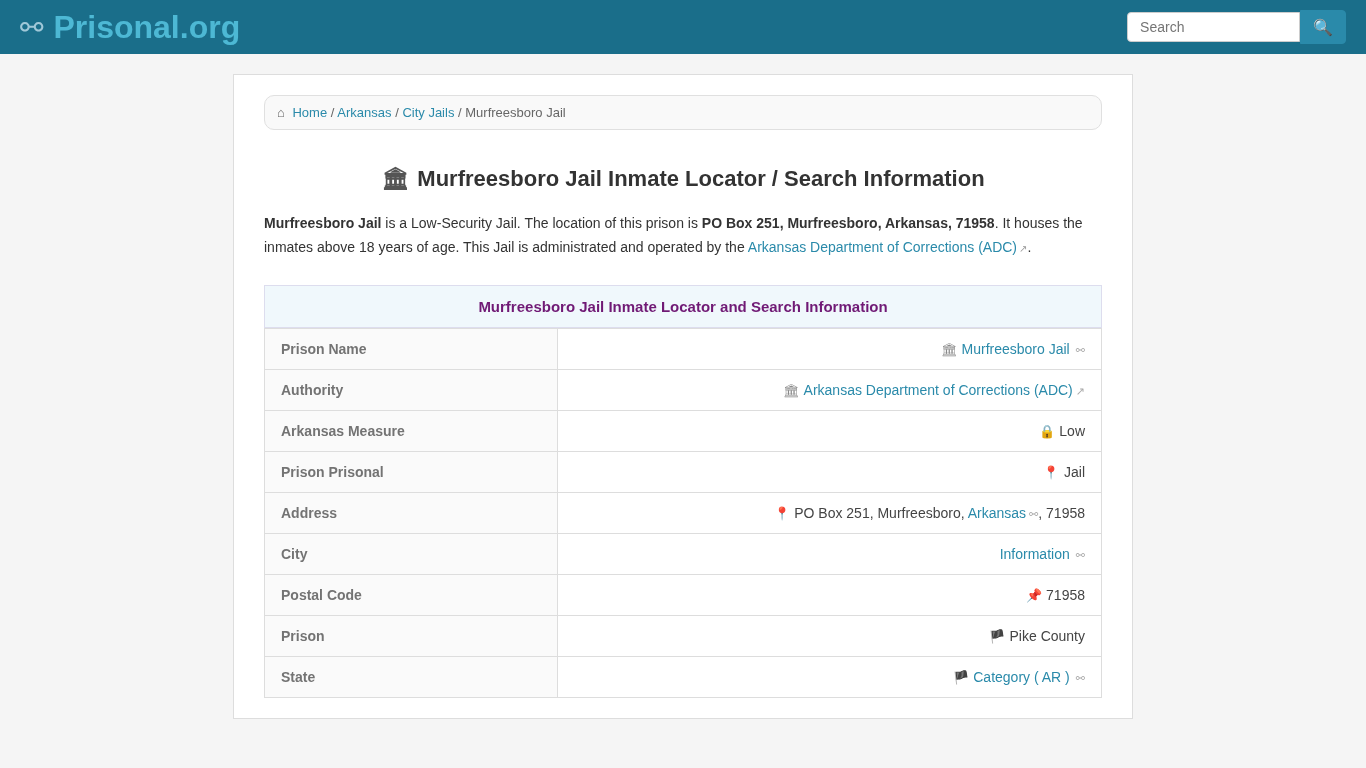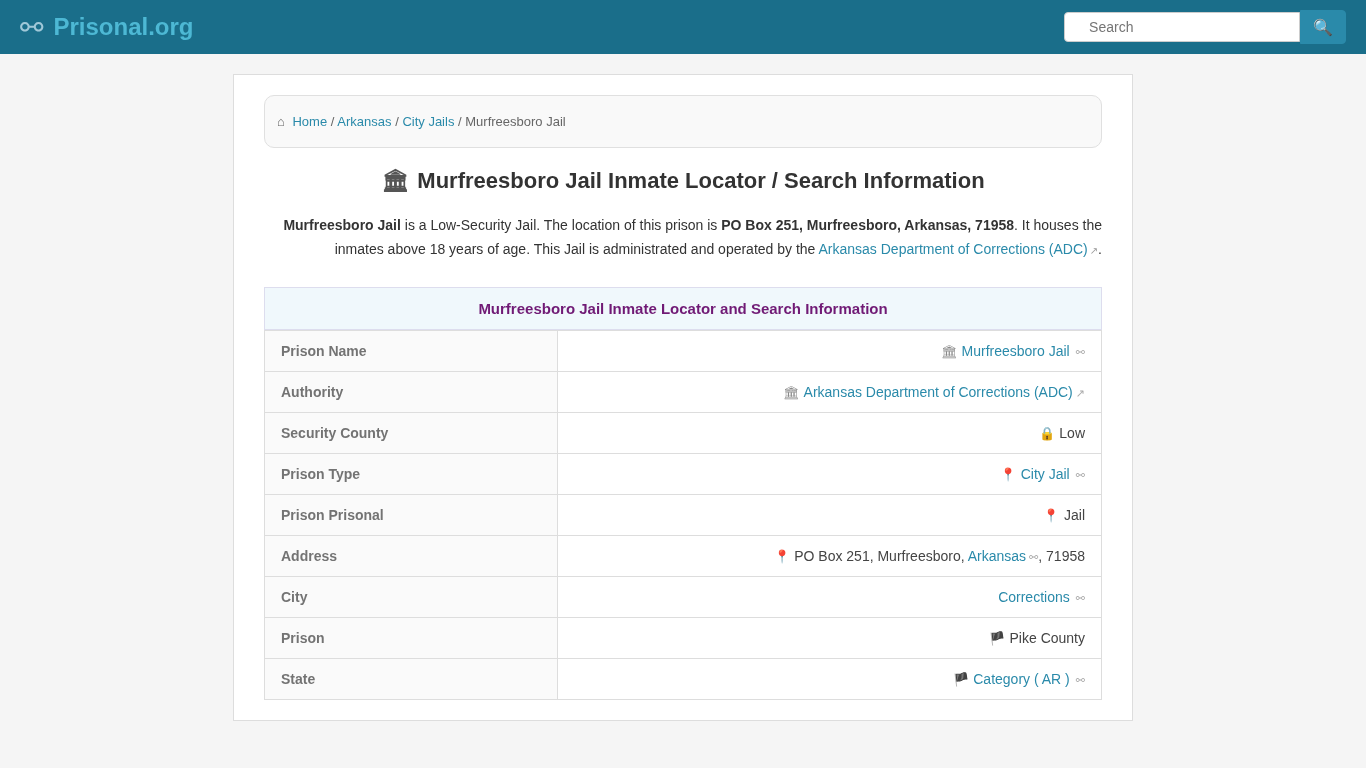--- a/index.html
+++ b/index.html
@@ -18,38 +18,38 @@
       display: flex;
       align-items: center;
       gap: 10px;
       text-decoration: none;
     }
     .logo-icon {
       font-size: 28px;
       color: #a0c8d8;
     }
     .logo-text {
-      font-size: 24px;
+      font-size: 32px;
       font-weight: bold;
       color: #ffffff;
     }
     .logo-text span {
       color: #4db8d4;
     }
     .search-area {
       display: flex;
       align-items: center;
       gap: 0;
     }
     .search-input {
-      padding: 6px 24px;
+      padding: 6px 12px;
       font-size: 14px;
       border: 1px solid #ccc;
       border-radius: 4px 0 0 4px;
-      width: 236px;
+      width: 173px;
       outline: none;
       color: #999;
     }
     .search-btn {
       background: #2a8aaa;
       border: 1px solid #2a8aaa;
       border-radius: 0 4px 4px 0;
       padding: 6px 12px;
       cursor: pointer;
       color: white;
@@ -62,22 +62,22 @@
       max-width: 900px;
       margin: 20px auto;
       background: white;
       border: 1px solid #ddd;
       padding: 20px 30px;
     }
 
     
     .breadcrumb {
       font-size: 13px;
-      margin-bottom: 20px;
-      padding: 18px 12px;
+      margin-bottom: 36px;
+      padding: 9px 12px;
       background: #f9f9f9;
       border: 1px solid #e0e0e0;
       border-radius: 10px;
     }
     .breadcrumb a {
       color: #2a8aaa;
       text-decoration: none;
     }
     .breadcrumb span { color: #666; }
     .home-icon { margin-right: 4px; }
@@ -94,21 +94,20 @@
       justify-content: center;
       gap: 8px;
     }
     .prison-icon { font-size: 22px; color: #555; }
 
     
     .description {
       margin-bottom: 25px;
       line-height: 1.7;
       font-size: 14px;
-      text-align: right;
     }
     .description a {
       color: #2a8aaa;
       text-decoration: none;
     }
     .ext-link { font-size: 10px; color: #999; margin-left: 2px; }
 
     
     .section-header {
       background: #f0f8fc;
@@ -203,38 +202,38 @@
     <tbody id="table-body">
     <tr>
           <td>Prison Name</td>
           <td><span class="cell-icon">🏛</span><a href="#">Murfreesboro Jail</a><span class="small-link-icon"> ⚯</span></td>
         </tr>
         <tr>
           <td>Authority</td>
           <td><span class="cell-icon">🏛</span><a href="#">Arkansas Department of Corrections (ADC)</a><span class="small-link-icon">↗</span></td>
         </tr>
         <tr>
-          <td>Security County</td>
+          <td>Arkansas Measure</td>
           <td><span class="cell-icon">🔒</span>Low</td>
-        </tr>
-        <tr>
-          <td>Prison Type</td>
-          <td><span class="cell-icon">📍</span><a href="#">City Jail</a><span class="small-link-icon"> ⚯</span></td>
         </tr>
         <tr>
           <td>Prison Prisonal</td>
           <td><span class="cell-icon">📍</span>Jail</td>
         </tr>
         <tr>
           <td>Address</td>
           <td><span class="cell-icon">📍</span>PO Box 251, Murfreesboro, <a href="#">Arkansas</a><span class="small-link-icon">⚯</span>, 71958</td>
         </tr>
         <tr>
           <td>City</td>
-          <td><a href="#">Corrections</a><span class="small-link-icon"> ⚯</span></td>
+          <td><a href="#">Information</a><span class="small-link-icon"> ⚯</span></td>
+        </tr>
+        <tr>
+          <td>Postal Code</td>
+          <td><span class="cell-icon">📌</span>71958</td>
         </tr>
         <tr>
           <td>Prison</td>
           <td><span class="cell-icon">🏴</span>Pike County</td>
         </tr>
         <tr>
           <td>State</td>
           <td><span class="cell-icon">🏴</span><a href="#">Category ( AR )</a><span class="small-link-icon"> ⚯</span></td>
         </tr>
       </tbody>

